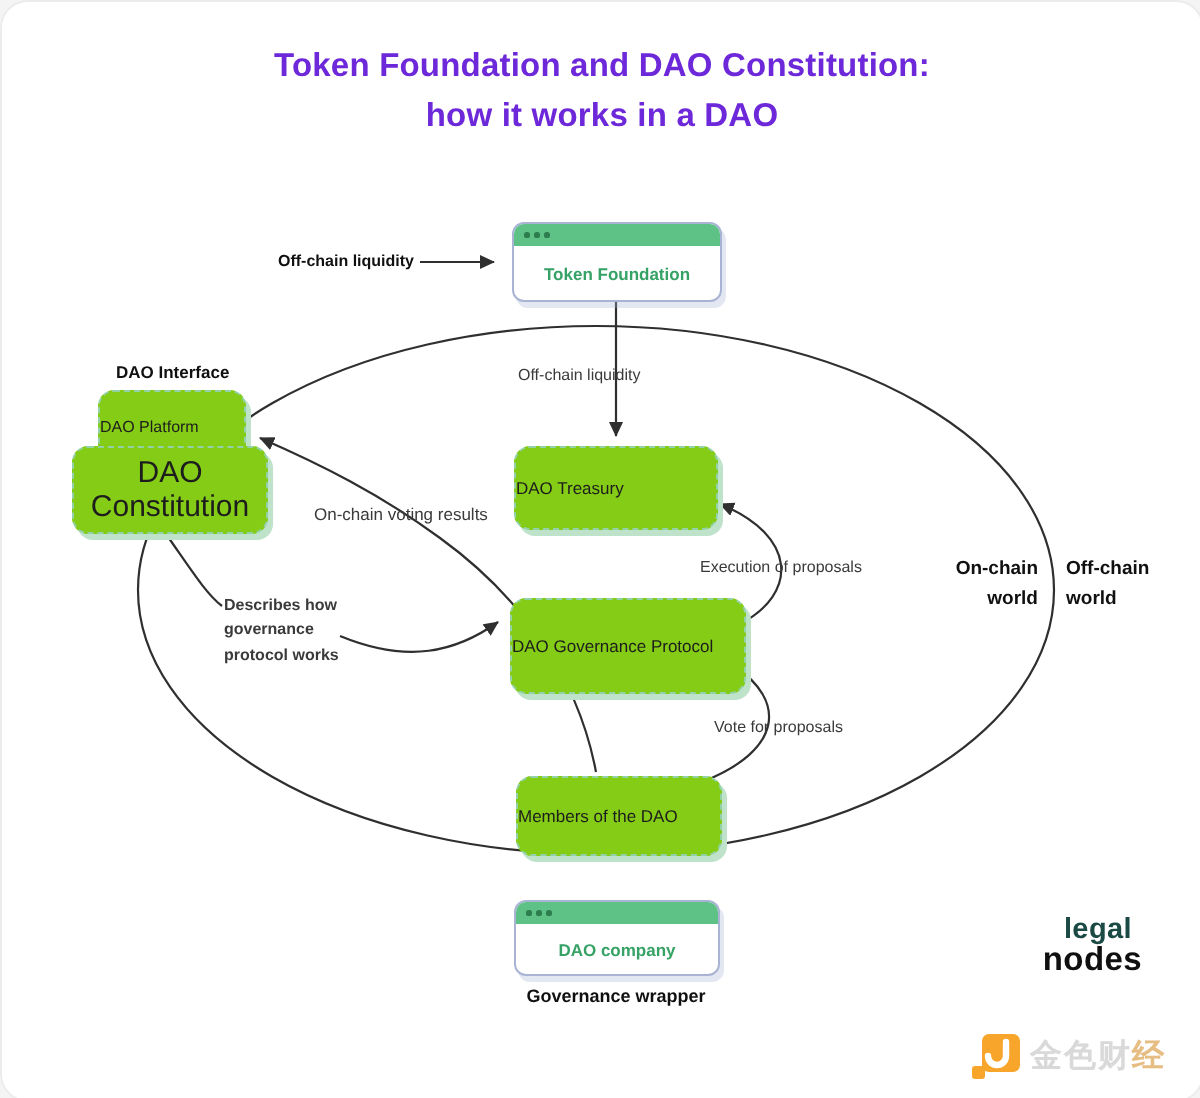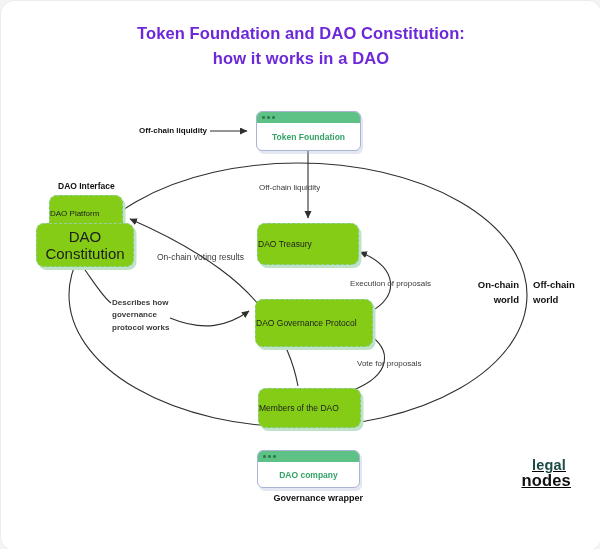--- a/index.html
+++ b/index.html
@@ -35,21 +35,21 @@
     position:absolute;background:#84cc16;border:1.3px dashed #93d2a8;border-radius:8px;
     box-shadow:2.5px 3px 0 #bfe2cb;display:flex;align-items:center;justify-content:flex-start;
     font-size:8.5px;color:#1d1d1d;text-align:center;
   }
 
   .note{position:absolute;font-size:8px;color:#3a3a3a;white-space:pre-line;line-height:1.55;}
   .bold-label{position:absolute;font-size:8.5px;font-weight:700;color:#101010;white-space:pre-line;line-height:1.55;}
 
   .world-label{font-size:9.5px;}
 
-  .logo{position:absolute;right:30px;top:458px;text-align:right;line-height:.95;text-decoration:underline;}
+  .logo{position:absolute;right:30px;top:458px;text-align:right;line-height:.95;}
   .logo .top{font-size:14.5px;font-weight:700;color:#1b4a44;letter-spacing:.2px;display:block;padding-right:5px;}
   .logo .bottom{font-size:16.5px;font-weight:700;color:#101010;letter-spacing:.2px;display:block;}
 
   .watermark{position:absolute;right:18px;bottom:10px;display:flex;align-items:center;gap:5px;}
   .wm-text{font-size:16px;font-weight:700;color:#d9d9d9;letter-spacing:1px;}
   .wm-accent{color:#e6bd83;}
 </style>
 </head>
 <body>
 
@@ -120,21 +120,29 @@
 governance
 protocol works</div>
   <div class="note" style="left:349px;top:277px;">Execution of proposals</div>
   <div class="note" style="left:356px;top:357px;">Vote for proposals</div>
 
   <div class="bold-label world-label" style="left:450px;top:277px;width:68px;text-align:right;">On-chain
 world</div>
   <div class="bold-label world-label" style="left:532px;top:277px;">Off-chain
 world</div>
 
-  <div class="bold-label" style="left:252px;top:491px;width:110px;text-align:right;font-size:9px;">Governance wrapper</div>
+  <div class="bold-label" style="left:252px;top:491px;width:110px;text-align:center;font-size:9px;">Governance wrapper</div>
 
   <div class="logo">
     <span class="top">legal</span>
     <span class="bottom">nodes</span>
   </div>
 
+  <div class="watermark">
+    <svg width="24" height="23" viewBox="0 0 24 23">
+      <rect x="5" y="0" width="19" height="19" rx="3.5" fill="#f7a52b"></rect>
+      <path d="M17 4 v7 a4.5 4.5 0 0 1 -9 0" fill="none" stroke="#ffffff" stroke-width="3.2" stroke-linecap="round"></path>
+      <rect x="0" y="16" width="6.5" height="6.5" rx="1.5" fill="#f7a52b"></rect>
+    </svg>
+    <span class="wm-text"><span>金色财</span><span class="wm-accent">经</span></span>
+  </div>
 
 </div>
 
 </body></html>

